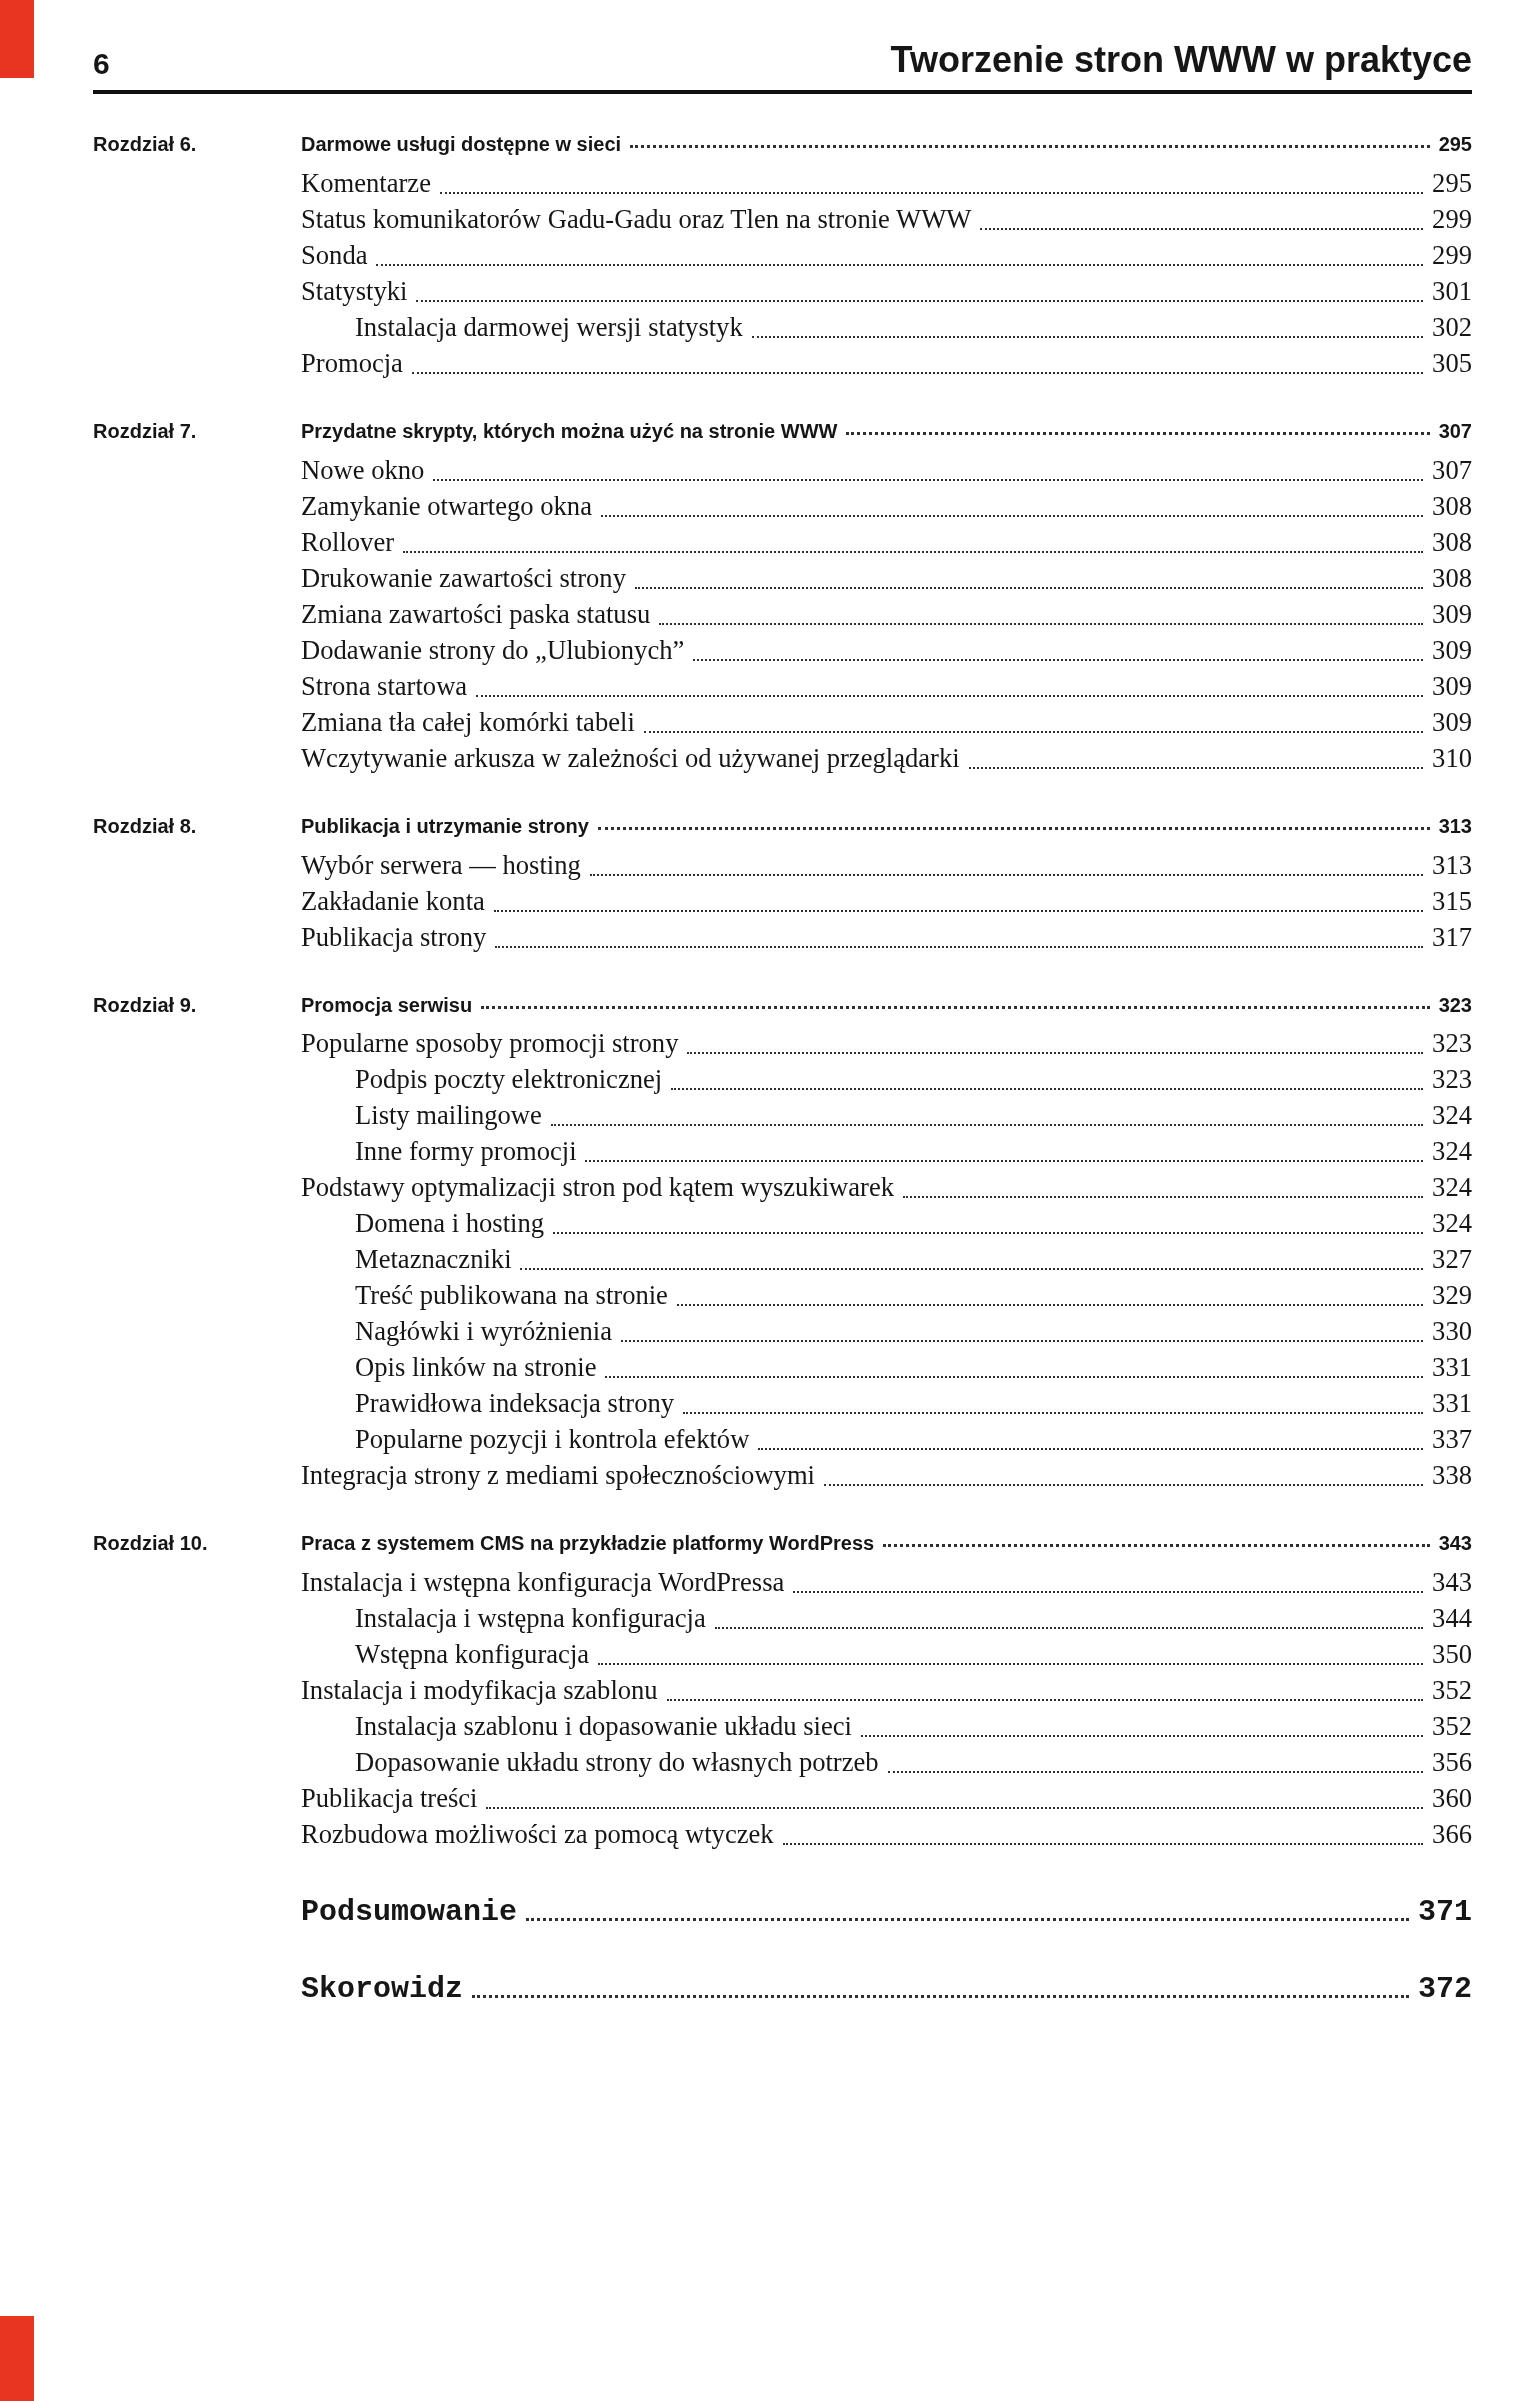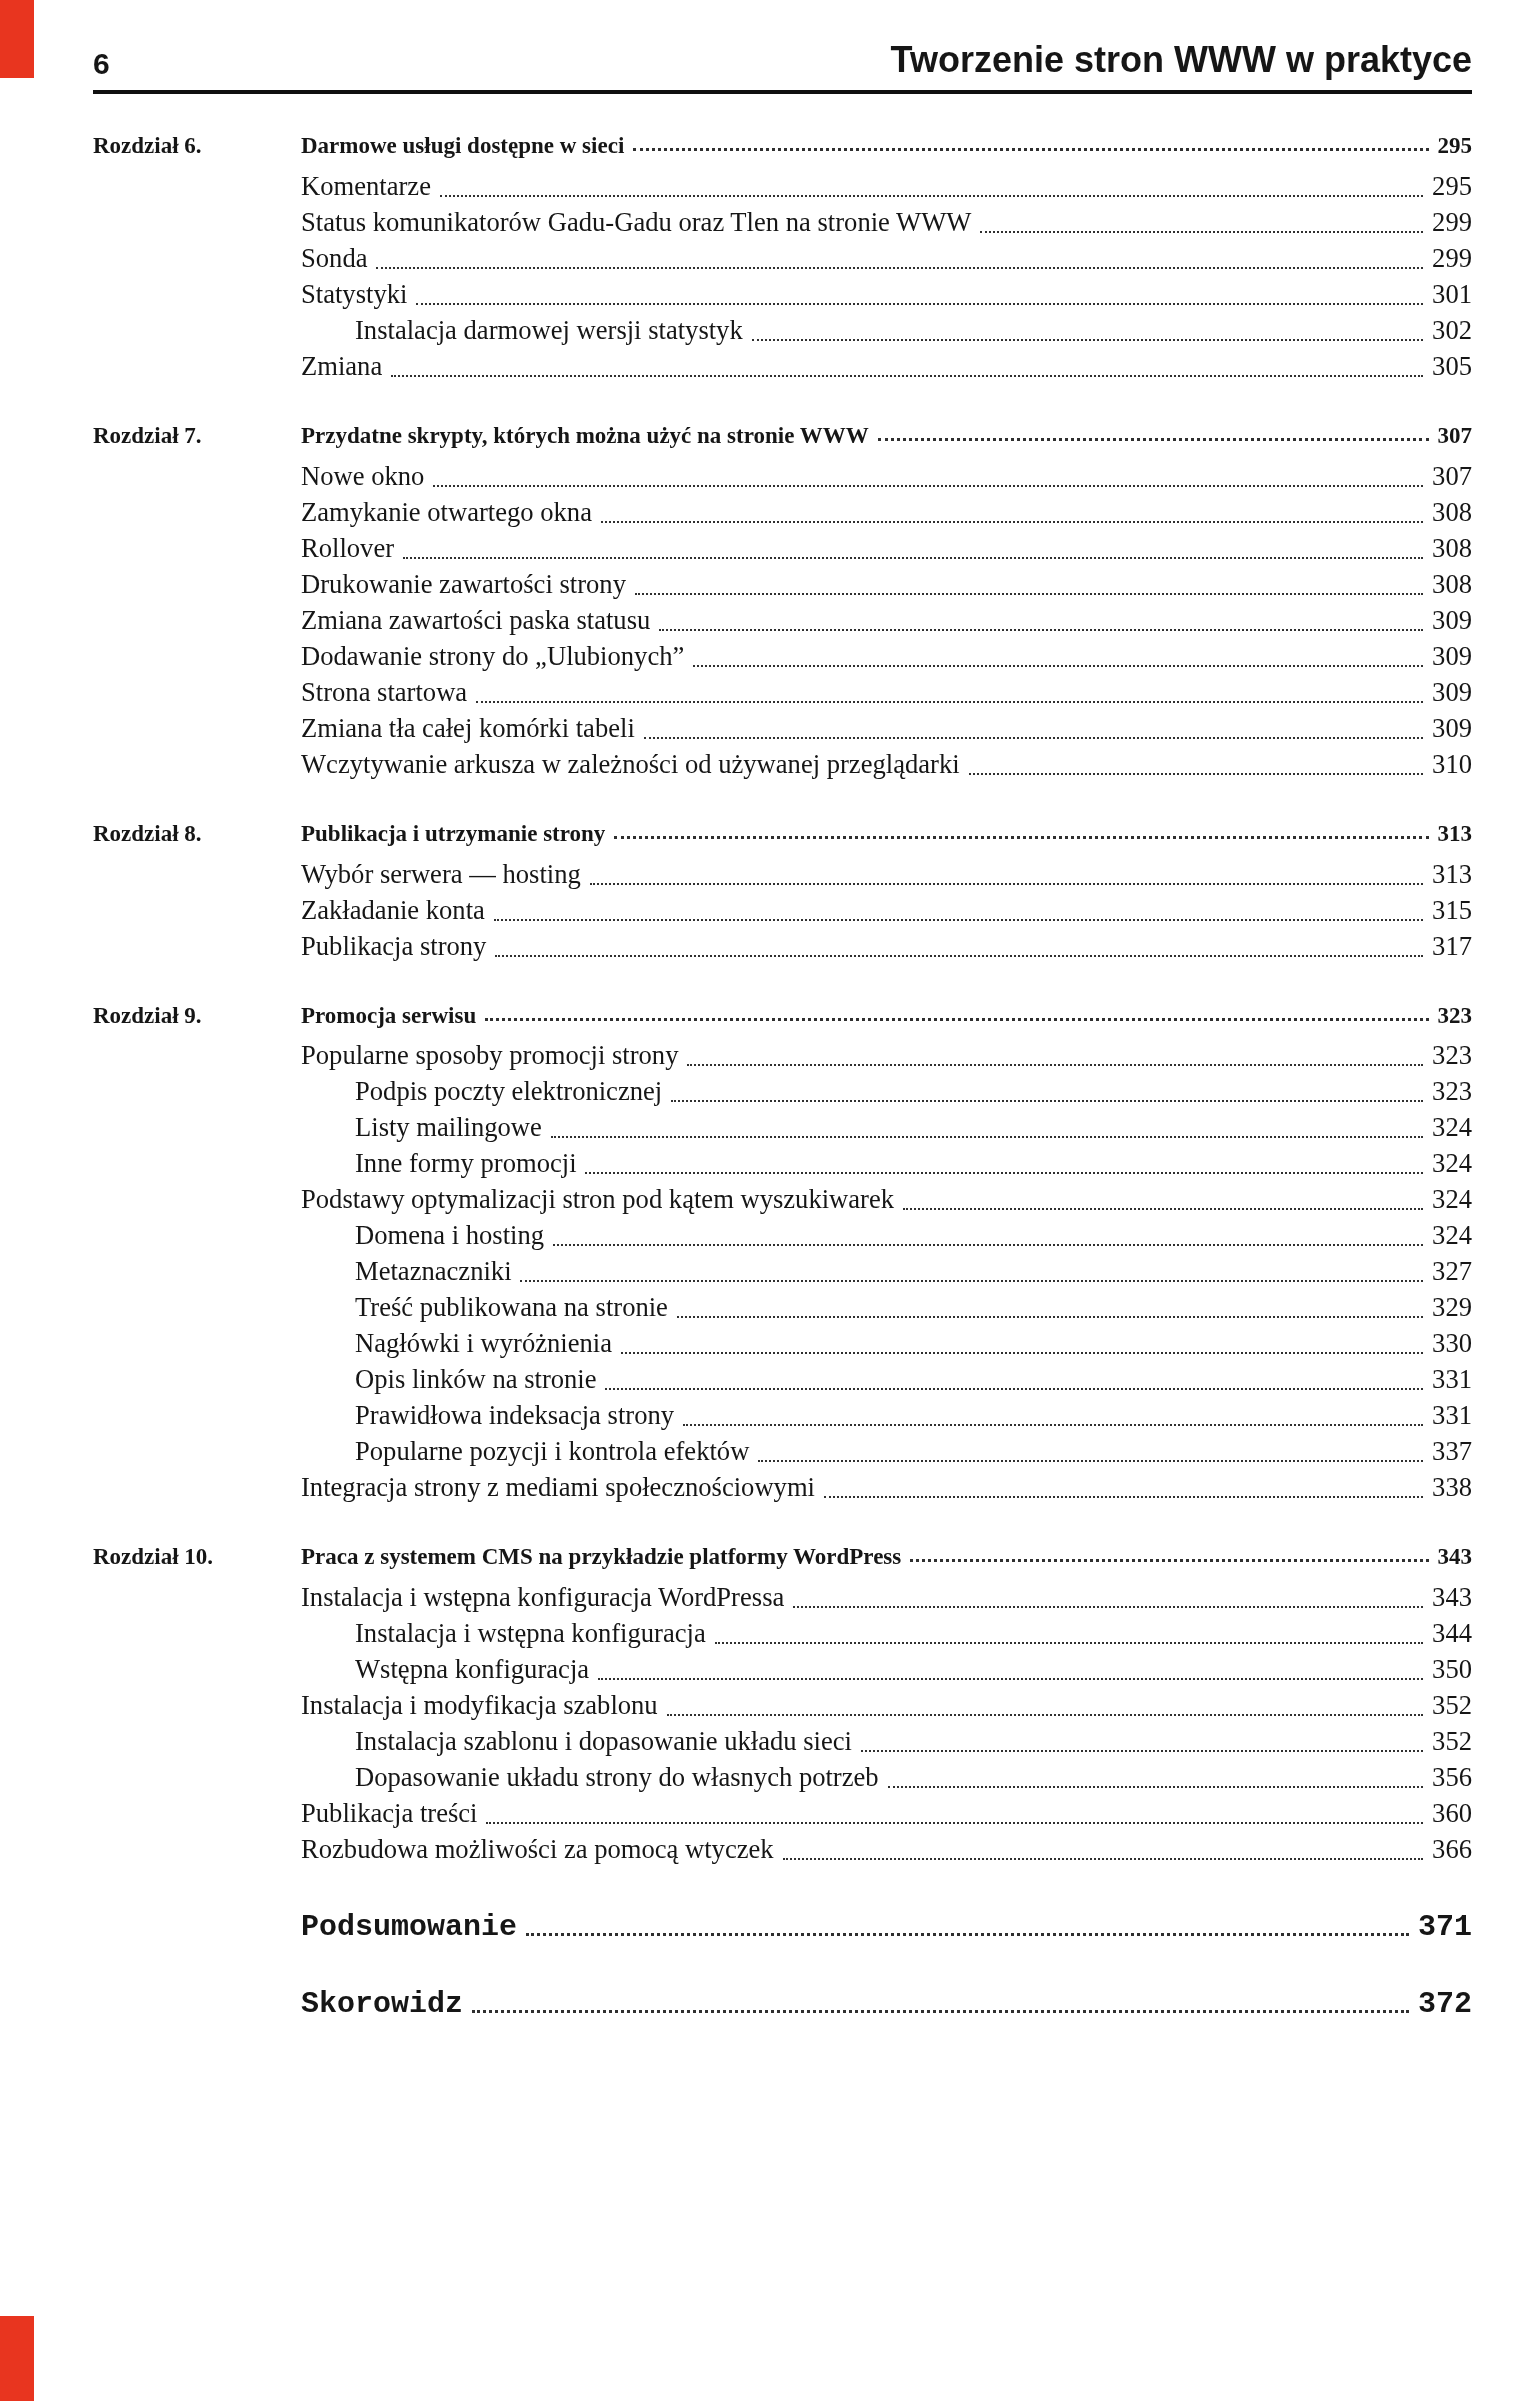--- a/index.html
+++ b/index.html
@@ -40,23 +40,23 @@
   .row-title { flex: 0 1 auto; white-space: nowrap; }
   .row-page { flex: 0 0 auto; }
   .dots {
     flex: 1 1 auto;
     min-width: 21px;
     margin: 0 8.9px 7px 8.9px;
     border-bottom: 2.7px dotted #2f2f2f;
   }
 
   .chapter-row {
-    font-family: Liberation Serif, serif;
+    font-family: Liberation Sans, sans-serif;
     font-weight: bold;
-    font-size: 23px;
+    font-size: 20px;
     margin-top: 39px;
     margin-bottom: 8.9px;
   }
   .chapter-row .dots { border-bottom-width: 3.5px; margin-bottom: 8px; }
   .chap-label { flex: 0 0 208px; }
 
   .entry-row { font-size: 26.6px; line-height: 36px; }
   .entry-row.indent-1 { padding-left: 208px; }
   .entry-row.indent-2 { padding-left: 262px; }
 
@@ -108,21 +108,21 @@
           <span class="row-title">Statystyki</span>
           <span class="dots"></span>
           <span class="row-page">301</span>
         </div>
         <div class="row entry-row indent-2">
           <span class="row-title">Instalacja darmowej wersji statystyk</span>
           <span class="dots"></span>
           <span class="row-page">302</span>
         </div>
         <div class="row entry-row indent-1">
-          <span class="row-title">Zmiana</span>
+          <span class="row-title">Promocja</span>
           <span class="dots"></span>
           <span class="row-page">305</span>
         </div>
       </section>
       <section class="toc-section">
         <div class="row chapter-row">
           <span class="chap-label">Rozdział 7.</span>
           <span class="row-title">Przydatne skrypty, których można użyć na stronie WWW</span>
           <span class="dots"></span>
           <span class="row-page">307</span>

